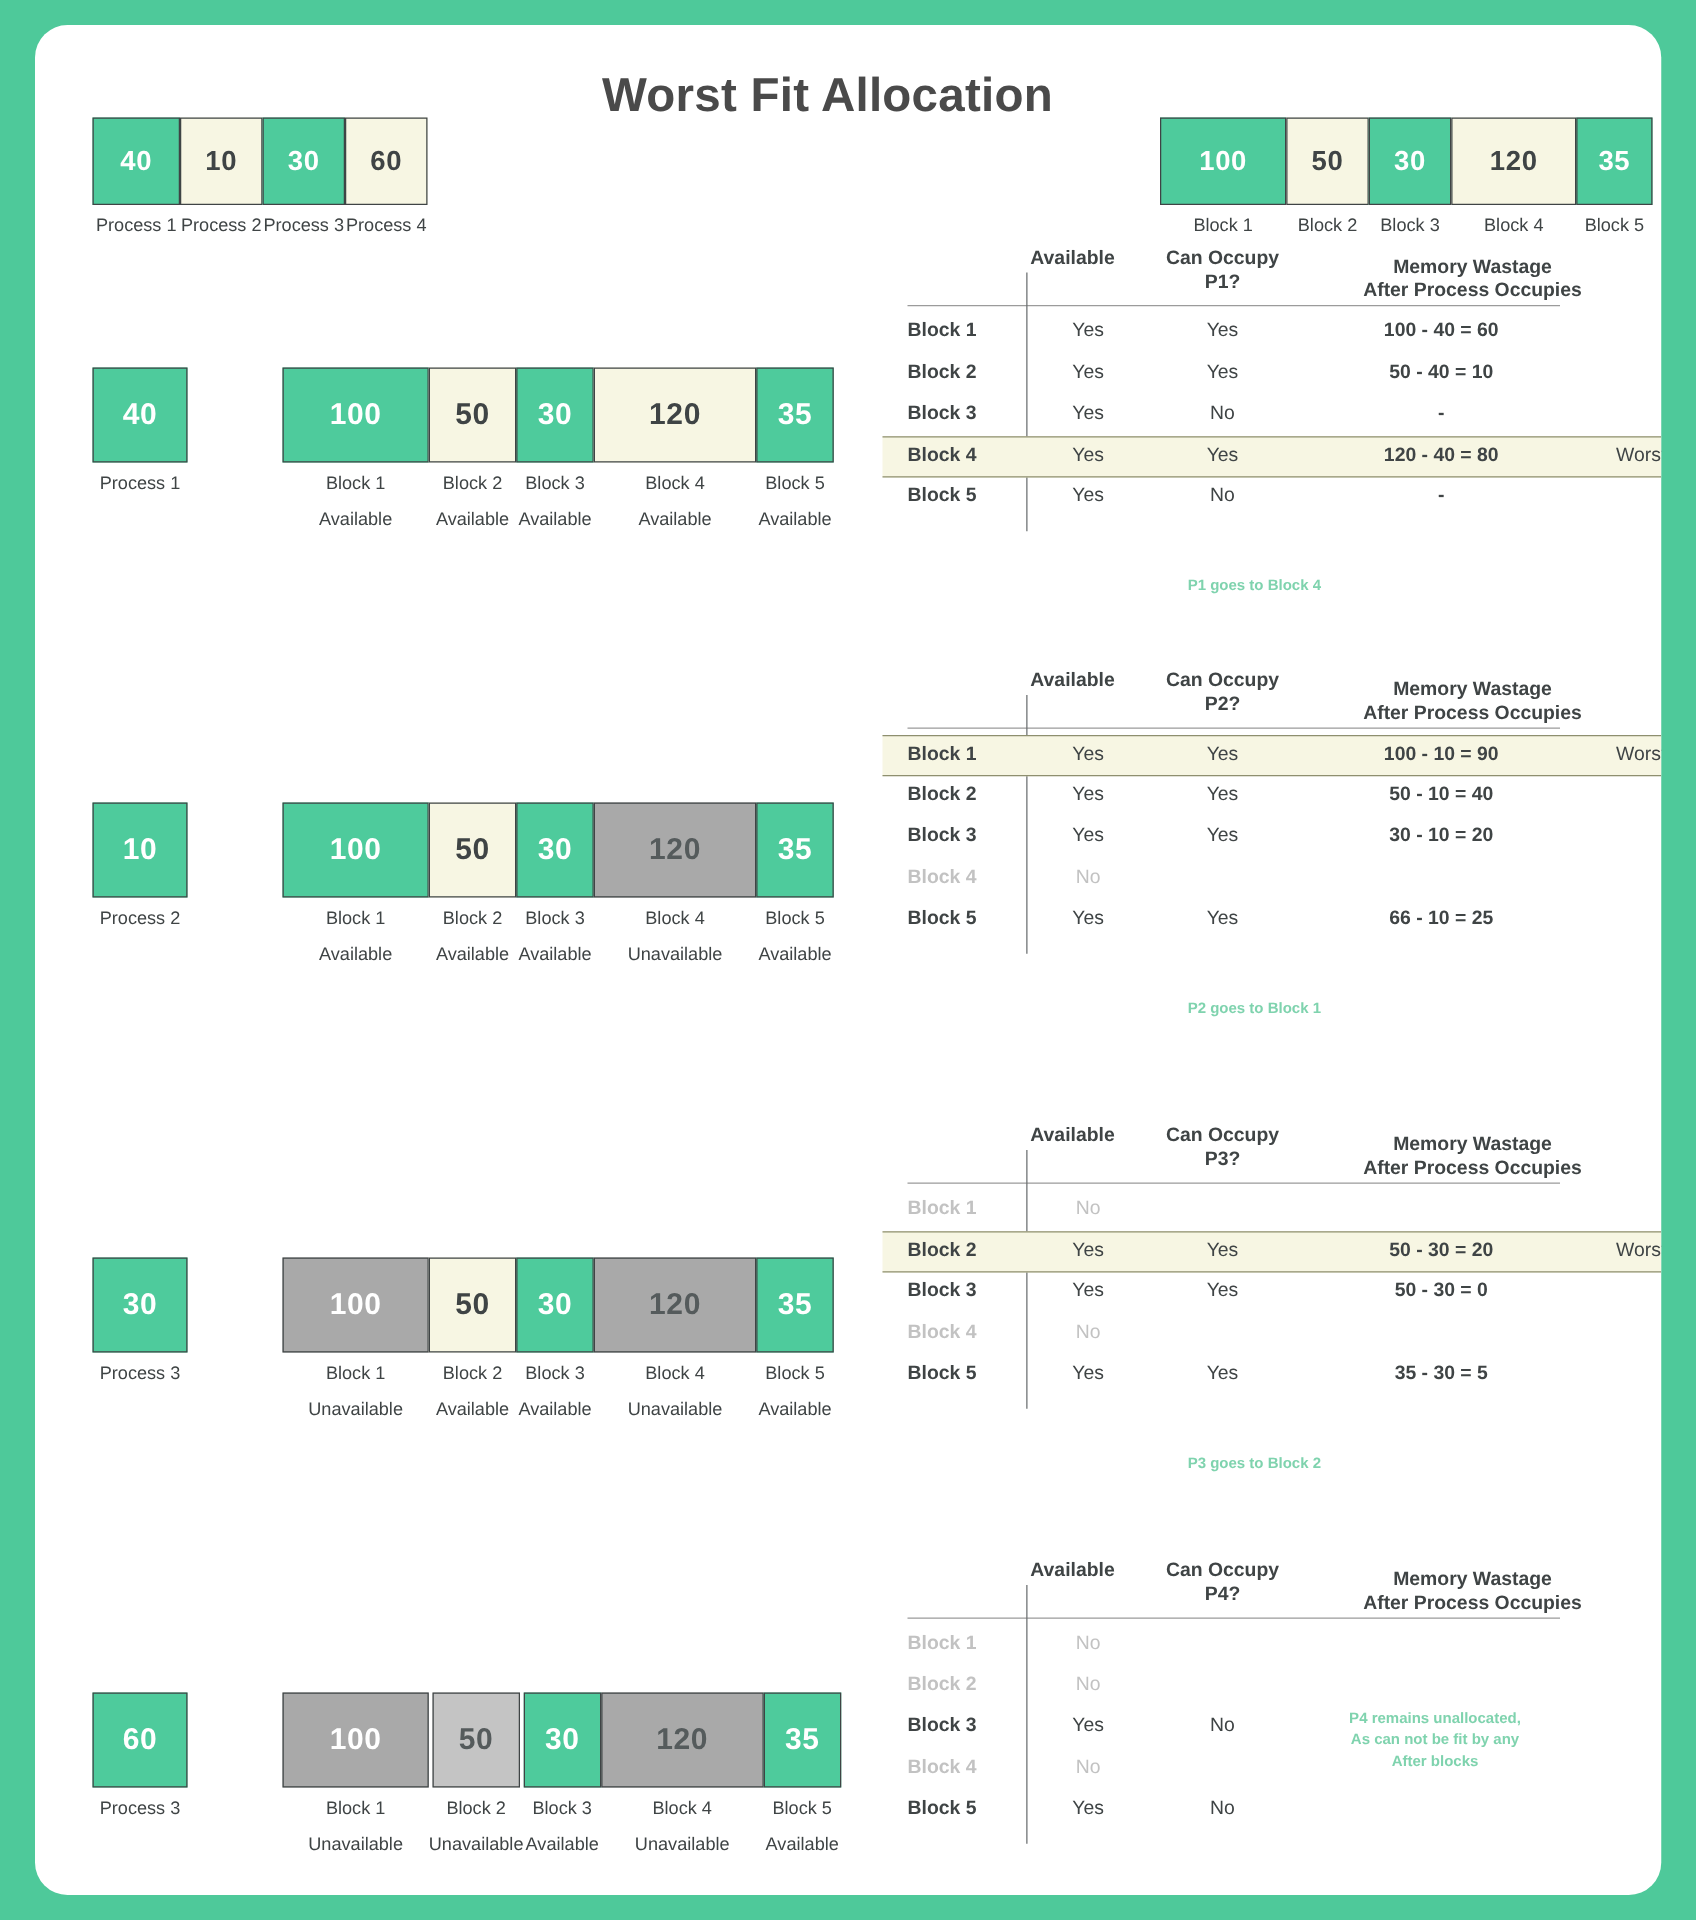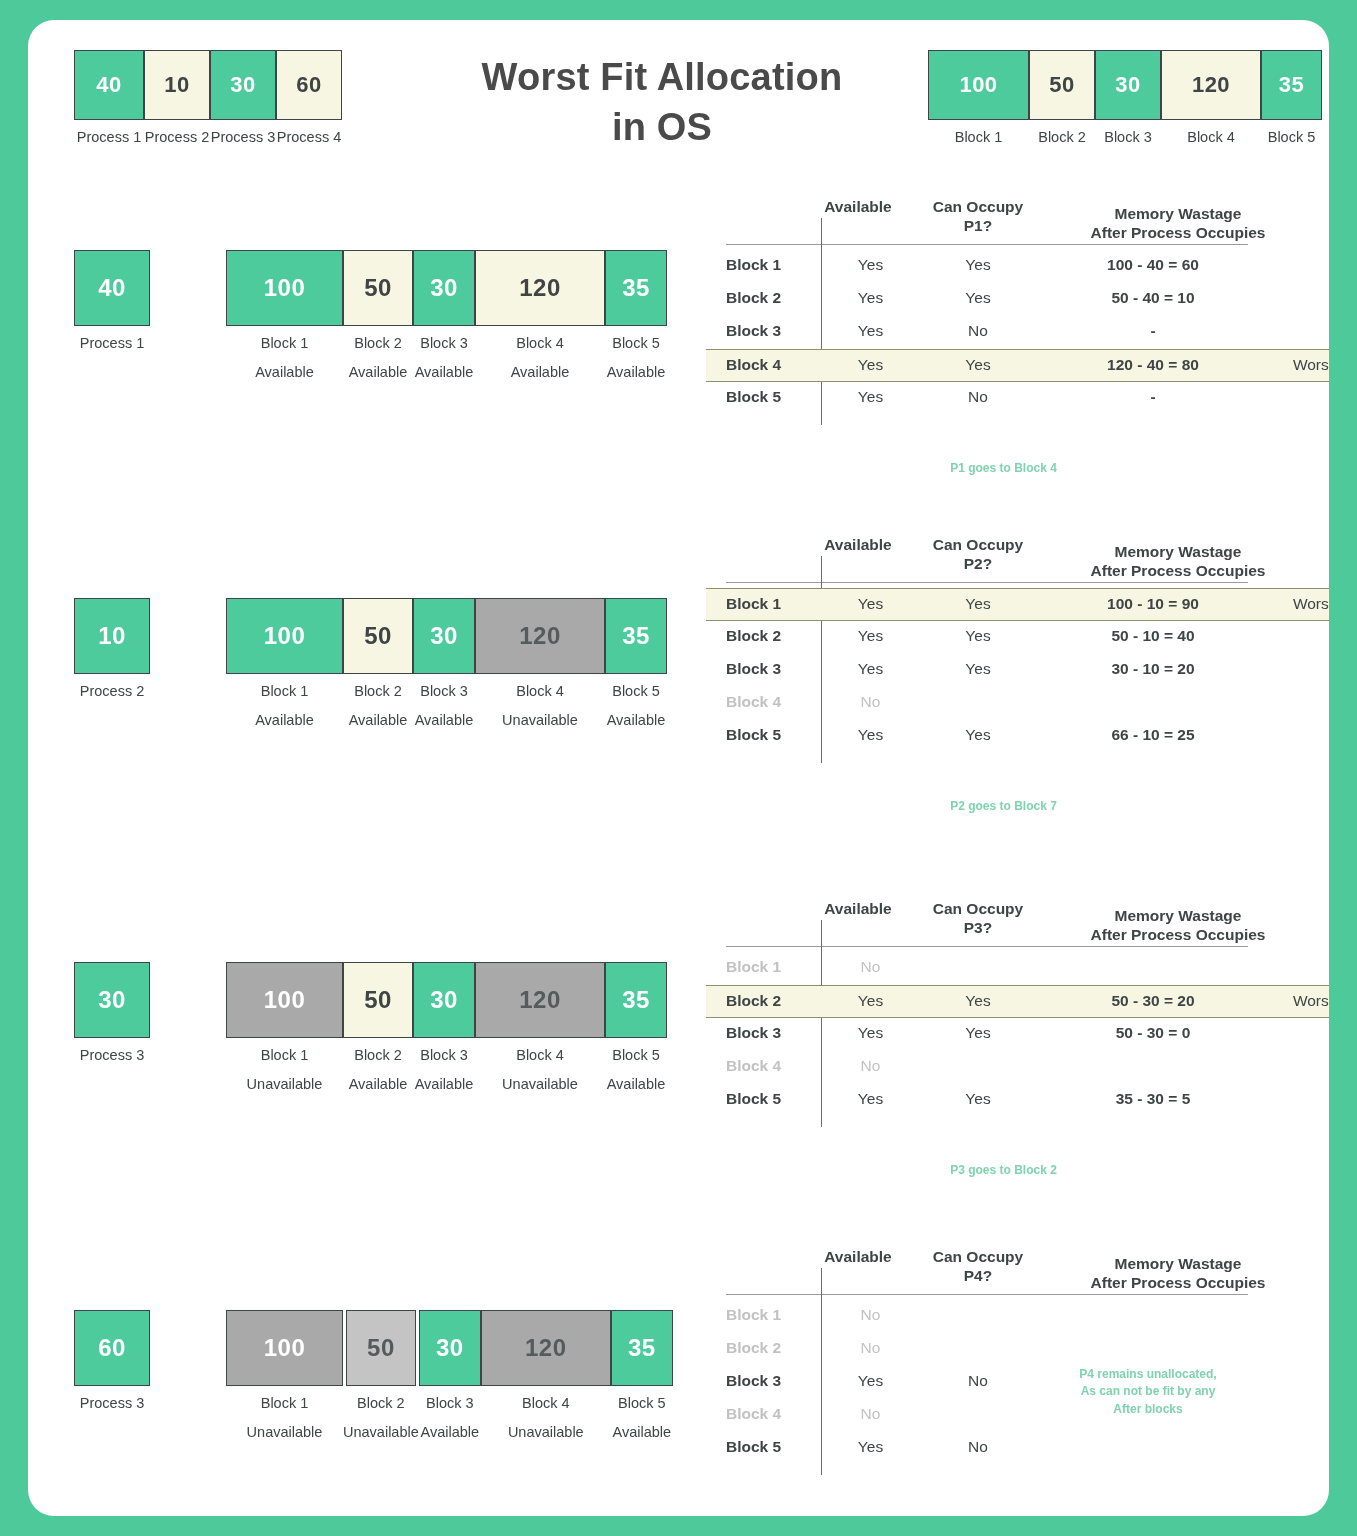--- a/index.html
+++ b/index.html
@@ -12,21 +12,21 @@
     position: absolute;
     left: 28px; top: 20px;
     width: 1301px; height: 1496px;
     background: #ffffff;
     border-radius: 26px;
     overflow: hidden;
   }
 
   
   .strip { position: absolute; display: flex; align-items: flex-end; }
-  .cell-wrap { display: flex; flex-direction: column; align-items: center; }
+  .cell-wrap { display: flex; flex-direction: column; align-items: center; margin-top: 44px; }
   .cell {
     border: 1px solid #3f4445;
     display: flex; align-items: center; justify-content: center;
     font-weight: bold;
     letter-spacing: .5px;
   }
   .cell.green { background: #4ecb9c; color: #ffffff; }
   .cell.cream { background: #f7f6e3; color: #3f4445; }
   .cell.gray  { background: #a9a9a9; color: #ffffff; }
   .cell.gray.dark-text { color: #555b5c; }
@@ -124,21 +124,20 @@
     left: 350px; width: 300px; text-align: center;
   }
 </style>
 </head>
 <body>
 
 <div id="card">
 
   <div id="title">
     <div>Worst Fit Allocation</div>
-    <div>in OS</div>
   </div>
 
   <div class="strip" id="legend-processes" style="left:46px; top:30px;">
       <div class="cell-wrap">
         <div class="cell green" style="width: 70px; height: 70px; font-size: 22px;">40</div>
         <div class="cap">Process 1</div>
       </div>
       <div class="cell-wrap">
         <div class="cell cream" style="width: 66px; height: 70px; font-size: 22px;">10</div>
         <div class="cap">Process 2</div>
@@ -340,21 +339,21 @@
           </div>
           <div class="row">
             <div class="c blk">Block 5</div>
             <div class="c av">Yes</div>
             <div class="c oc">Yes</div>
             <div class="c mw">66 - 10 = 25</div>
             <div class="c wr"></div>
           </div>
         </div>
       </div>
-      <div class="verdict" style="left: 650px; top: 778px;">P2 goes to Block 7</div>
+      <div class="verdict" style="left: 650px; top: 778px;">P2 goes to Block 1</div>
       <div class="strip" style="left: 46px; top: 942px;">
         <div class="cell-wrap">
           <div class="cell green" style="width: 76px; height: 76px; font-size: 24px;">30</div>
           <div class="cap">Process 3</div>
         </div>
       </div>
       <div class="strip" style="left: 198px; top: 942px;">
         <div class="cell-wrap">
           <div class="cell gray" style="width: 117px; height: 76px; font-size: 24px;">100</div>
           <div class="cap">Block 1</div>

